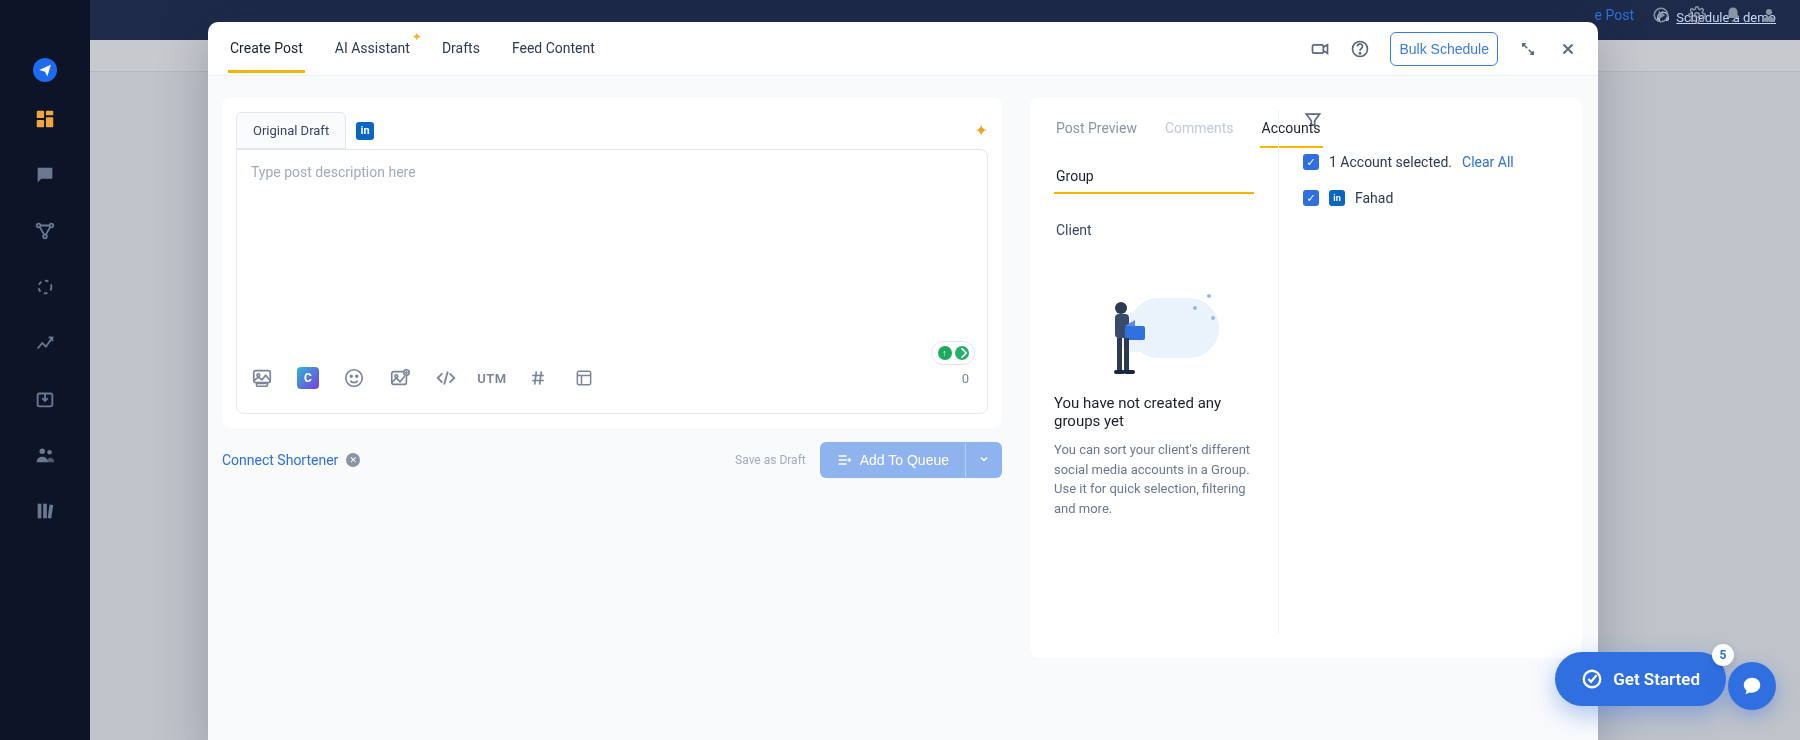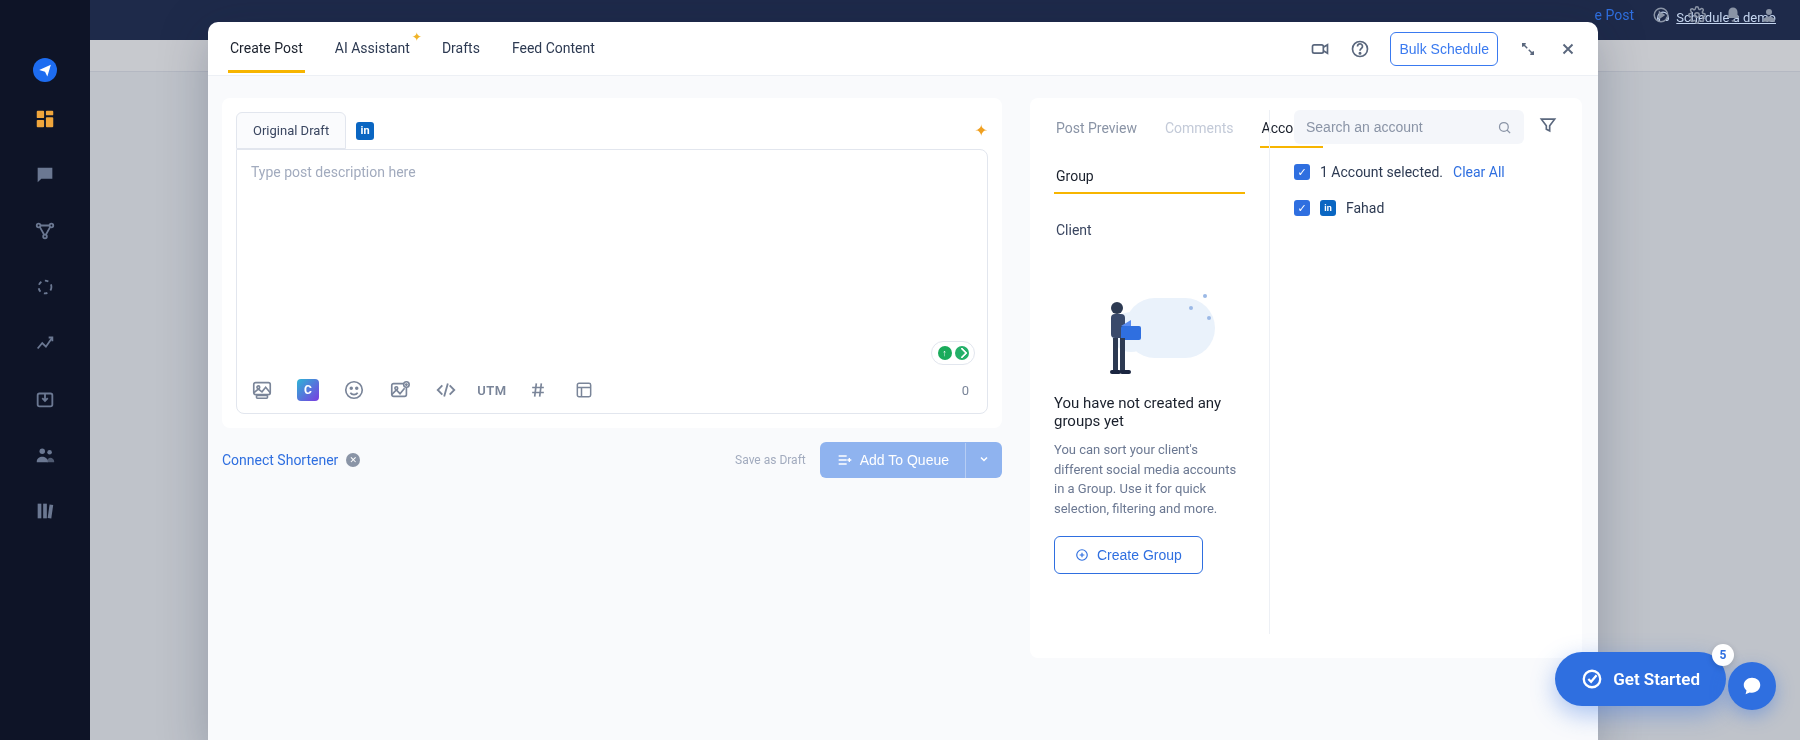--- a/index.html
+++ b/index.html
@@ -38,21 +38,21 @@
   .bulk-btn { border:1px solid #3a7af0; color:#3a7af0; background:#fff; padding:8px 8px; border-radius:6px; font-size:14px; cursor:pointer; }
 
   .modal-body { flex:1; display:flex; background:#f9fafc; padding:22px 14px; gap:28px; border-radius:0 0 10px 10px; }
 
   
   .left-card { width:780px; background:#fff; border-radius:8px; padding:14px; display:flex; flex-direction:column; height:330px; }
   .composer-tabs { display:flex; align-items:center; gap:10px; }
   .composer-tab { border:1px solid #e2e6ee; background:#fafbfd; border-radius:6px 6px 0 0; padding:10px 16px; font-size:13px; color:#3a4660; cursor:pointer; }
   .li-chip { width:18px; height:18px; background:#0a66c2; border-radius:3px; display:flex; align-items:center; justify-content:center; color:#fff; font-size:11px; font-weight:700; cursor:pointer; }
   .sparkle-top { margin-left:auto; color:#f0a020; font-size:16px; }
-  .textarea-wrap { border:1px solid #e2e6ee; border-radius:0 8px 8px 8px; flex:1; display:flex; flex-direction:column; padding:14px 14px 12px; position:relative; }
+  .textarea-wrap { border:1px solid #e2e6ee; border-radius:0 8px 8px 8px; flex:1; display:flex; flex-direction:column; padding:14px 14px 24px; position:relative; }
   .editor { flex:1; border:none; outline:none; resize:none; font-size:14px; color:#2d3a52; font-family:inherit; }
   .editor::placeholder { color:#a2abbe; }
   .grammarly-badge { position:absolute; right:12px; bottom:48px; width:44px; height:24px; border:1px solid #e2e6ee; border-radius:14px; display:flex; align-items:center; justify-content:center; gap:3px; background:#fff; }
   .g-circle1 { width:14px; height:14px; border-radius:50%; background:#1aab5b; display:flex; align-items:center; justify-content:center; color:#fff; font-size:9px; font-weight:700;}
   .g-circle2 { width:14px; height:14px; border-radius:50%; background:#24b069; display:flex; align-items:center; justify-content:center; }
   .g-circle2::after{content:""; width:6px; height:6px; border:2px solid #fff; border-top:none; border-left:none; transform:rotate(-45deg); border-radius:1px;}
   .toolbar { display:flex; align-items:center; gap:24px; padding-top:8px; }
   .tool { width:22px; height:22px; display:flex; align-items:center; justify-content:center; color:#7a8599; cursor:pointer; font-size:13px; }
   .canva-tool { width:22px; height:22px; background:linear-gradient(135deg,#2db5d6,#7a3ce0); border-radius:4px; color:#fff; font-size:12px; font-weight:700; display:flex; align-items:center; justify-content:center;}
   .char-count { margin-left:auto; color:#7a8599; font-size:13px; padding-right:4px; }
@@ -358,40 +358,26 @@
               <rect x="26" y="26" width="20" height="14" rx="2" fill="#2f6fe0"></rect>
               <path d="M26 26l10-6v6" fill="#5a8cf0"></path>
               <rect x="18" y="38" width="5" height="34" fill="#2d3a52"></rect>
               <rect x="25" y="38" width="5" height="34" fill="#2d3a52"></rect>
               <rect x="15" y="70" width="11" height="4" rx="2" fill="#1a2540"></rect>
               <rect x="25" y="70" width="11" height="4" rx="2" fill="#1a2540"></rect>
             </svg>
           </div>
           <div class="empty-title">You have not created any groups yet</div>
           <div class="empty-desc">You can sort your client's different social media accounts in a Group. Use it for quick selection, filtering and more.</div>
-          <button class="create-group-btn">
-            <svg width="14" height="14" viewBox="0 0 24 24" fill="none" stroke="currentColor" stroke-width="2">
-                <circle cx="12" cy="12" r="9"></circle>
-                <path d="M12 8v8M8 12h8"></path>
-              </svg>
-            <span>Create Group</span>
-          </button>
         </div>
 
         <div class="vdivider"></div>
 
         <div class="right-col">
           <div class="search-row">
-            <div class="search-box">
-              <input class="search-input" placeholder="Search an account" style="">
-              <svg width="15" height="15" viewBox="0 0 24 24" fill="none" stroke="#8a94a6" stroke-width="2">
-                  <circle cx="11" cy="11" r="7"></circle>
-                  <path d="M21 21l-5-5"></path>
-                </svg>
-            </div>
             <div class="filter-icon">
               <svg width="20" height="20" viewBox="0 0 24 24" fill="none" stroke="currentColor" stroke-width="2">
                   <path d="M4 5h16l-6 8v6l-4-2v-4L4 5z"></path>
                 </svg>
             </div>
           </div>
           <div class="acct-line">
             <div class="chk">✓</div>
             <span>1 Account selected. </span>
             <span class="clear-all">Clear All</span>

